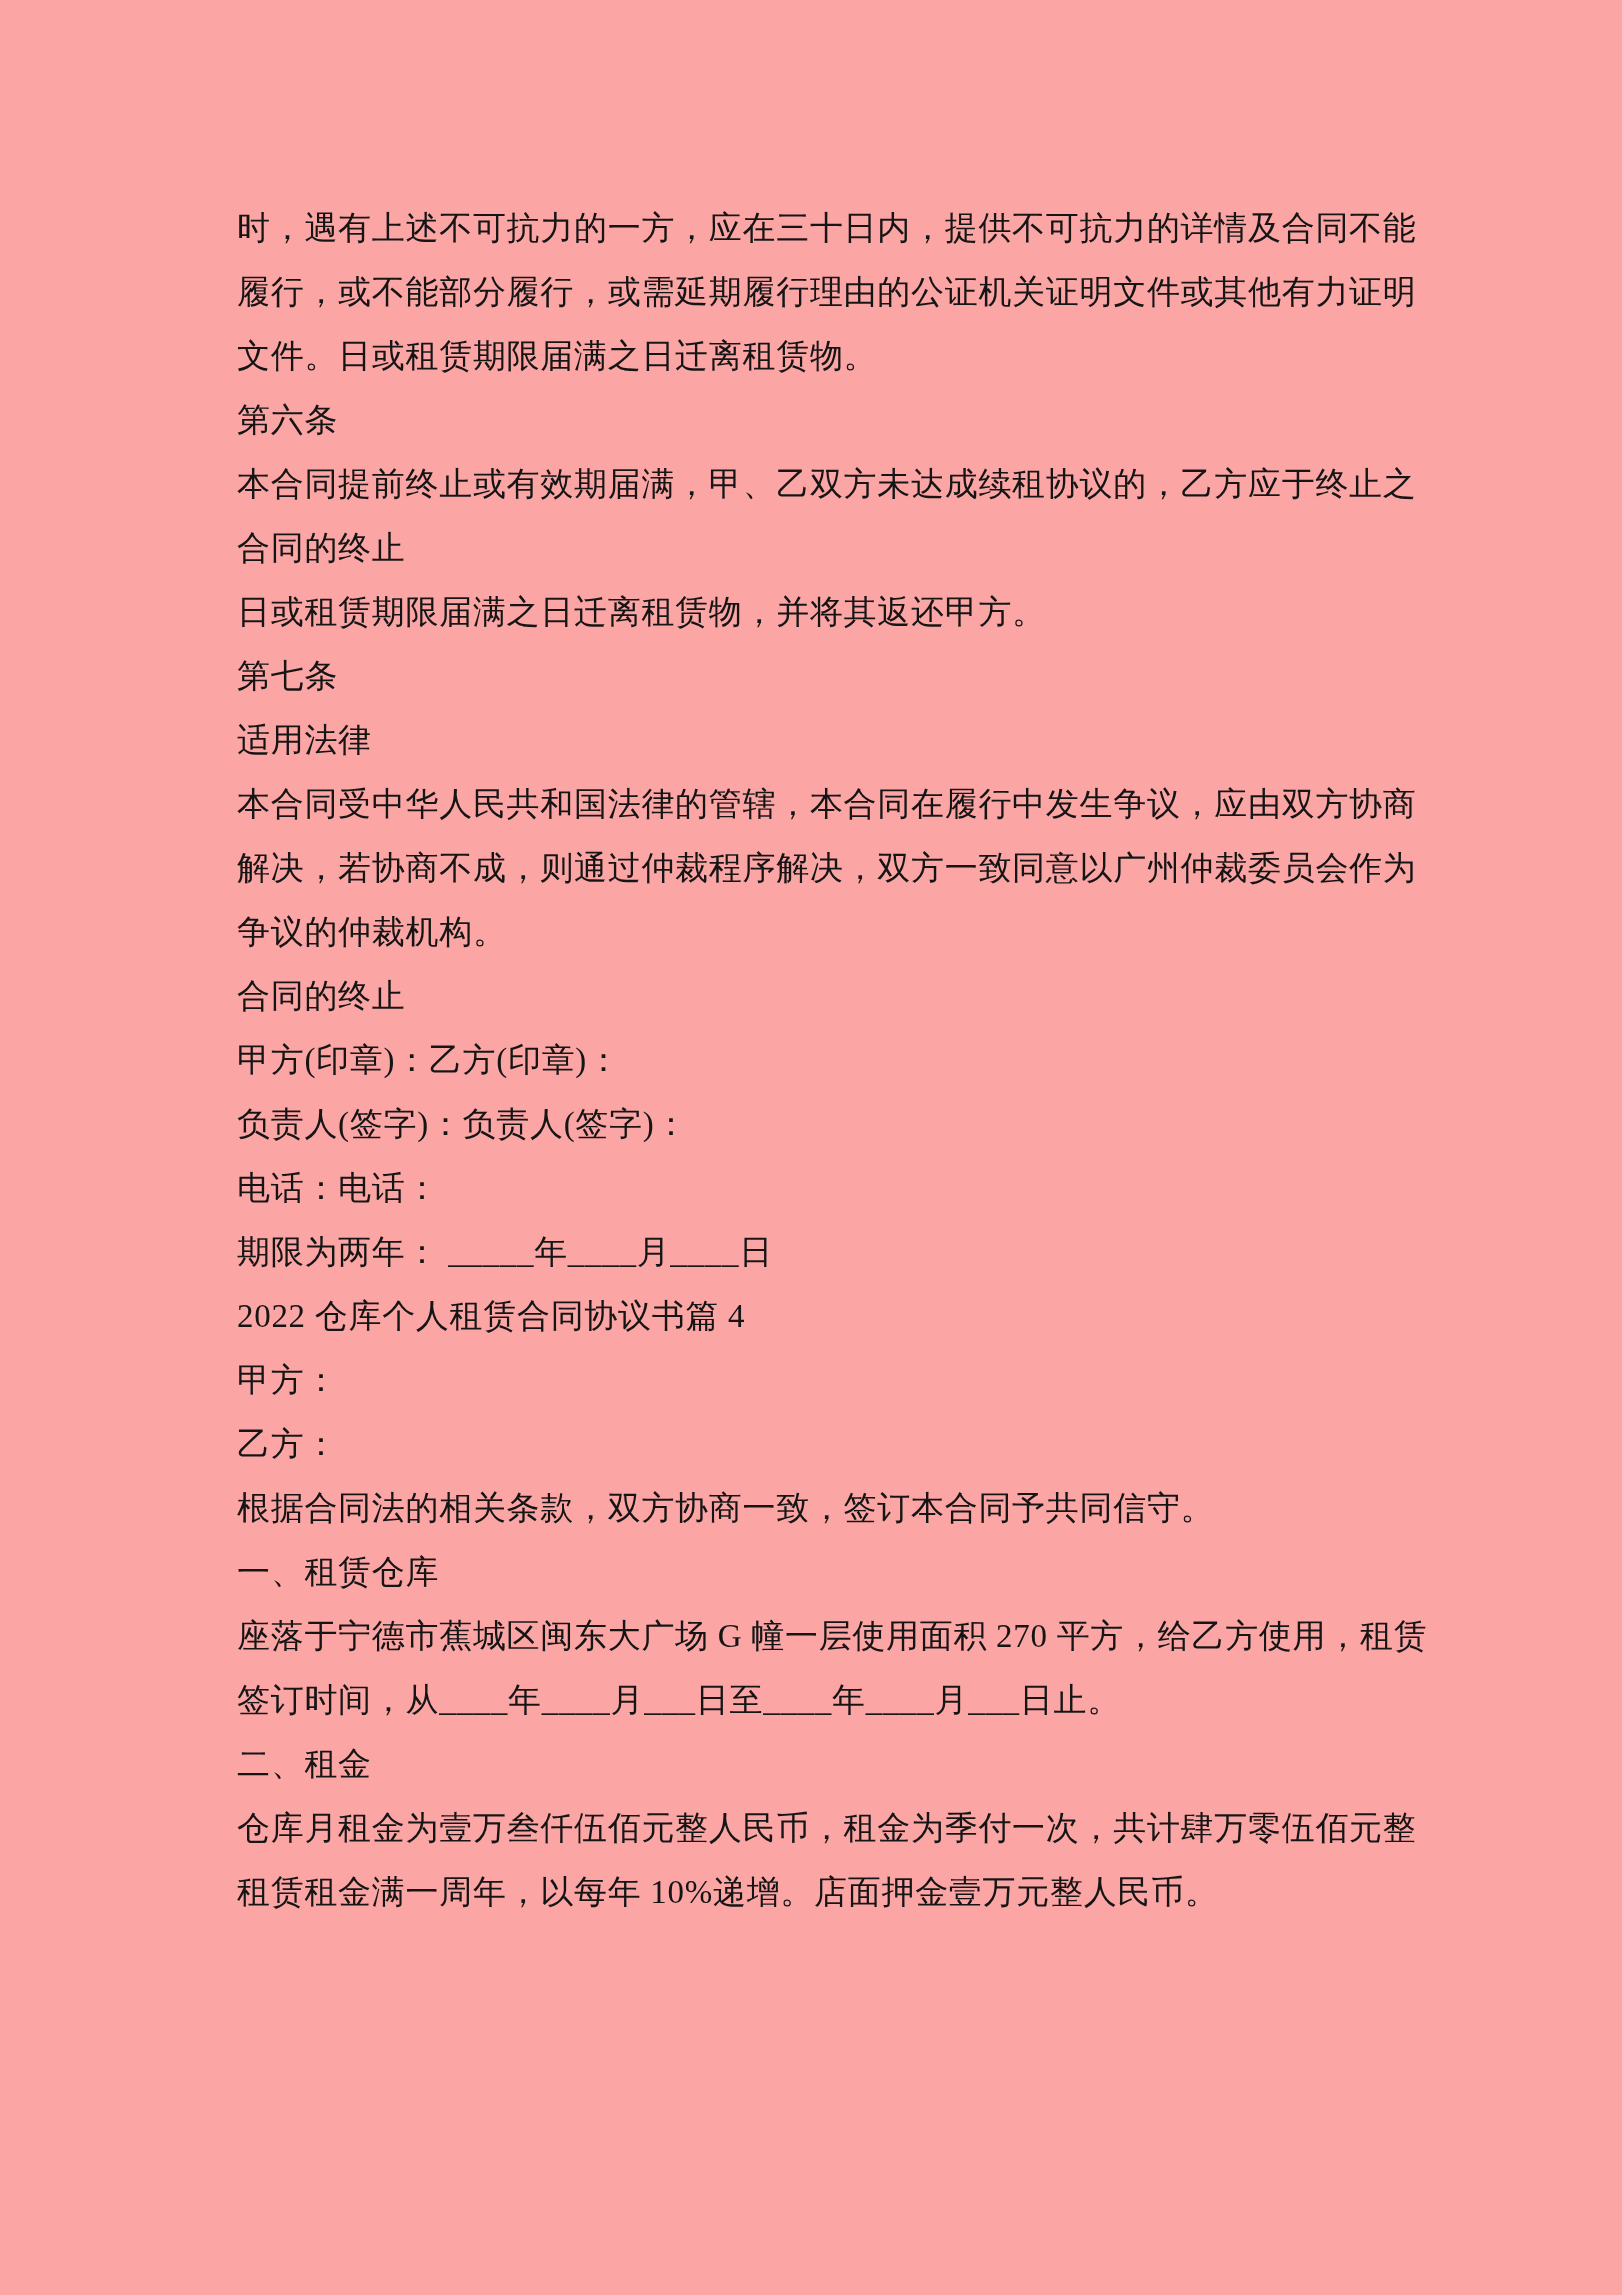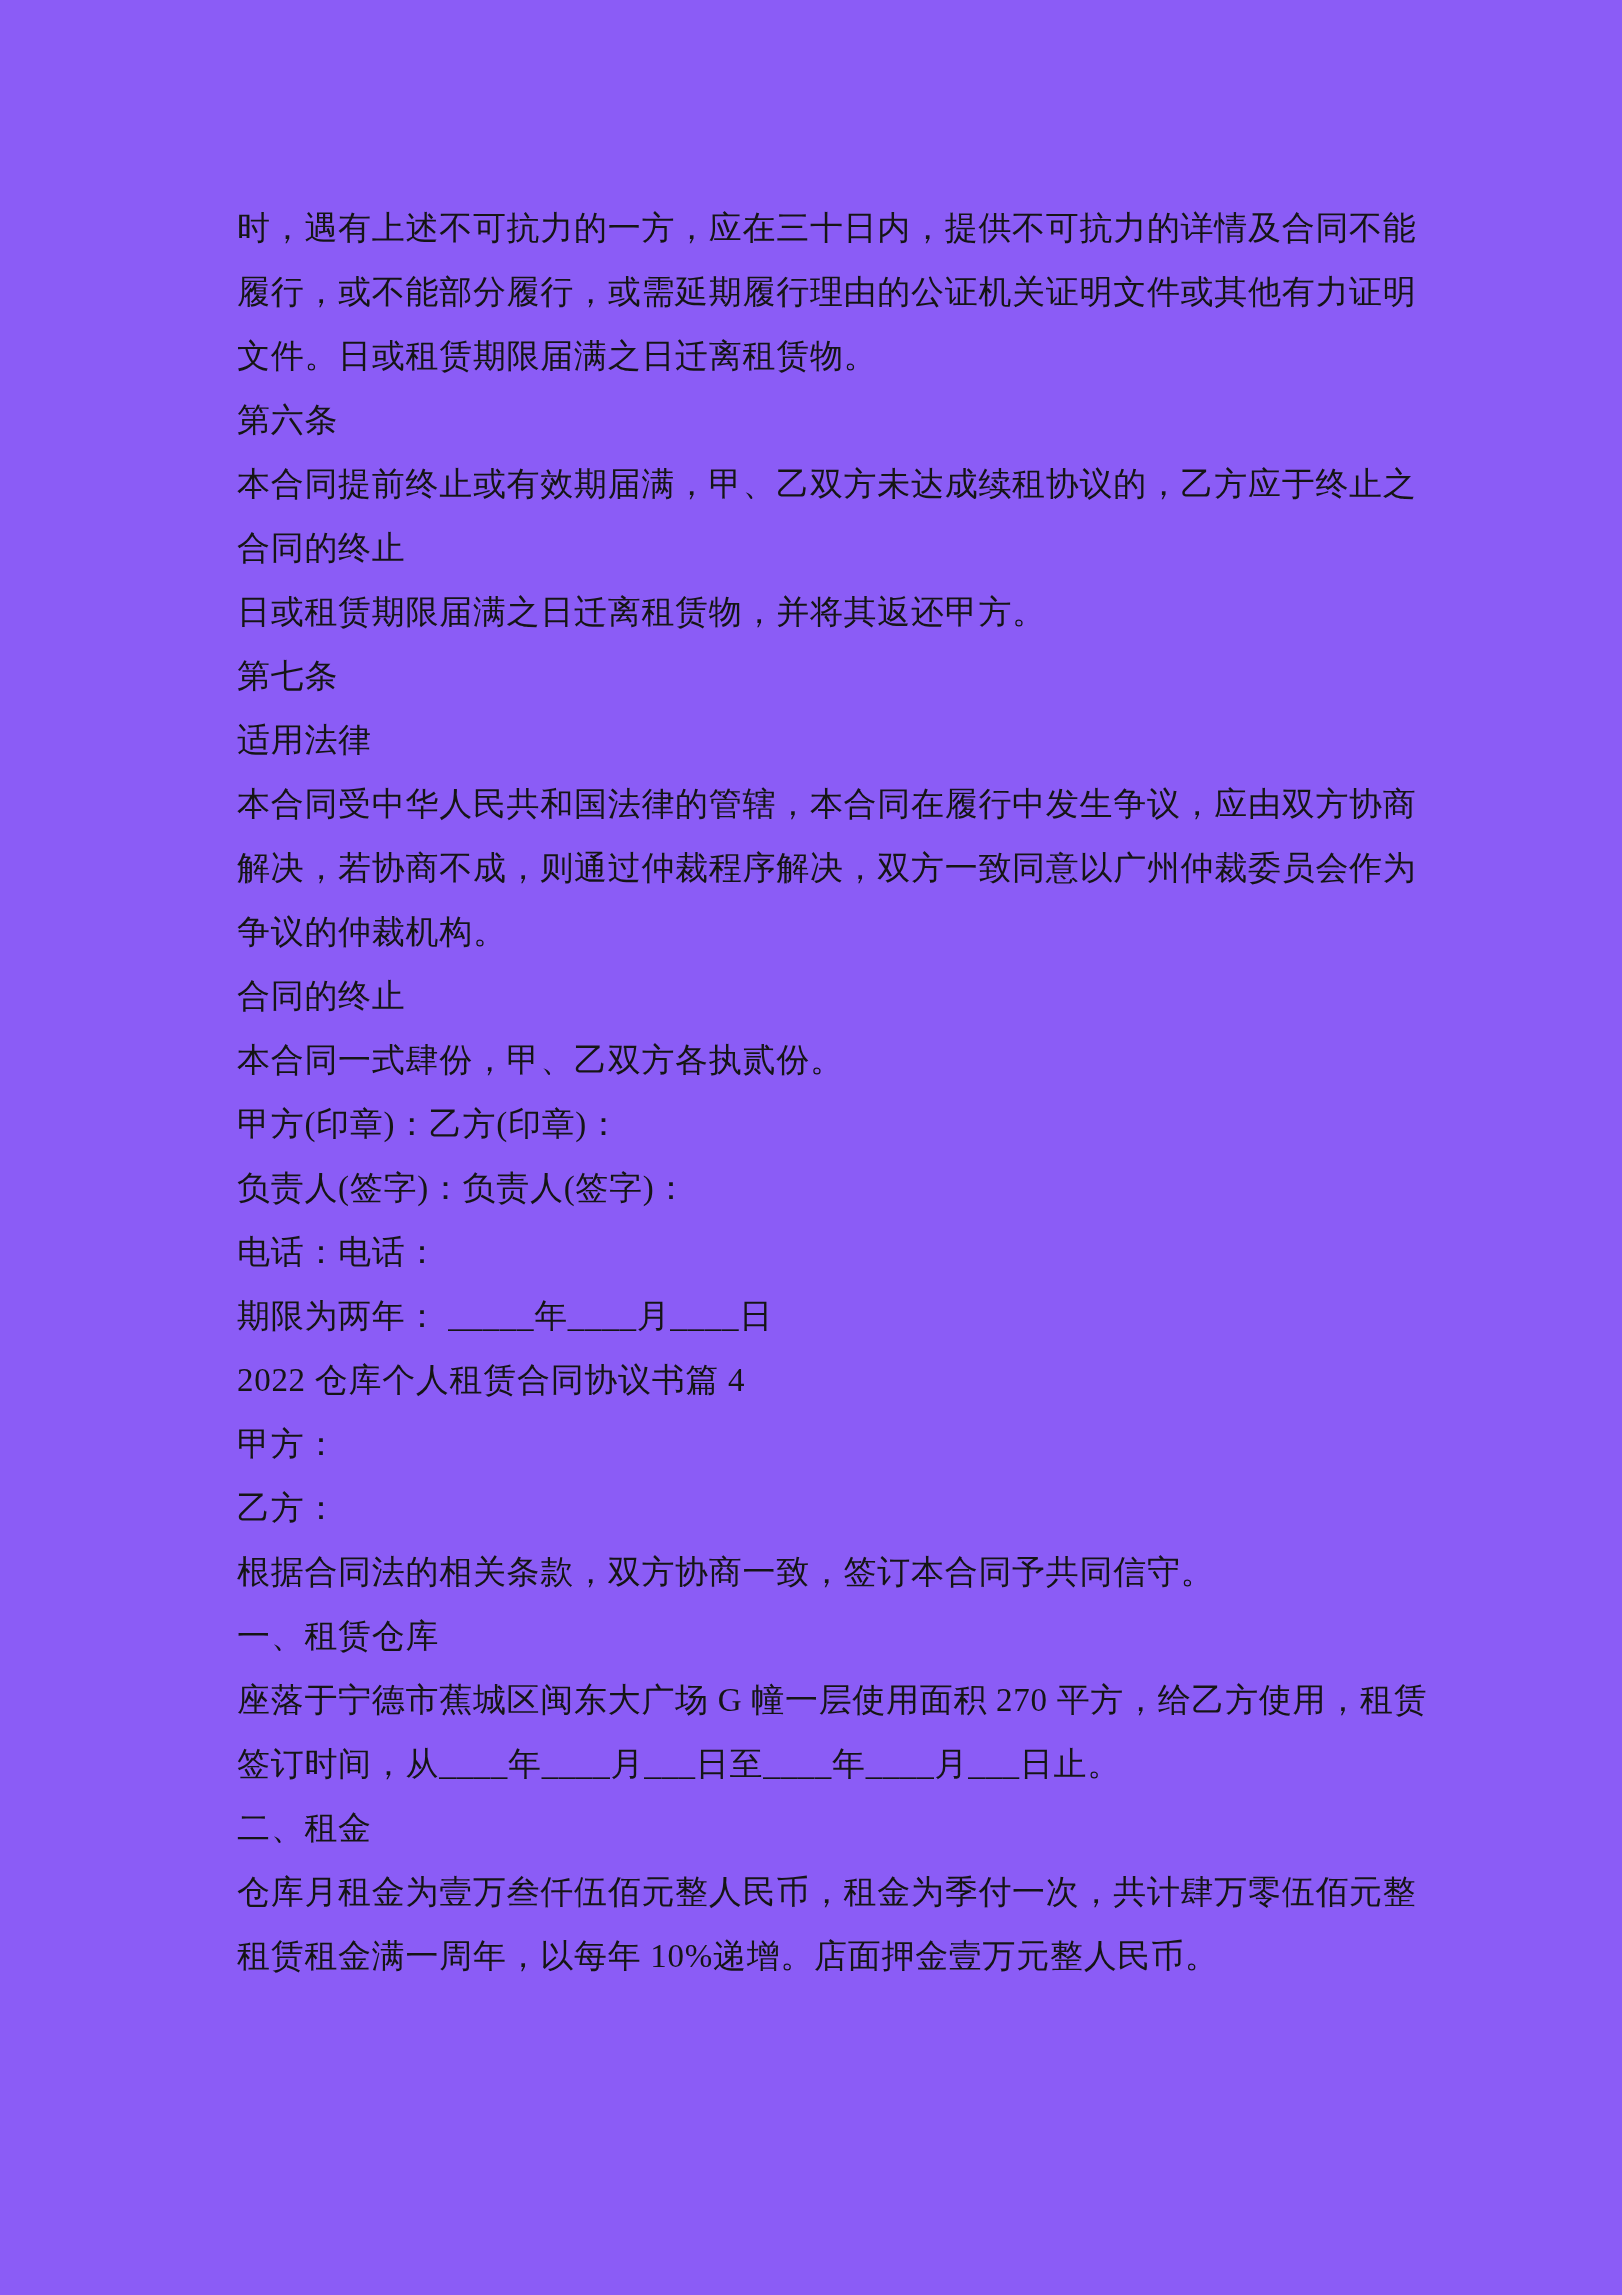--- a/index.html
+++ b/index.html
@@ -10,21 +10,21 @@
     width: 1623px;
     height: 2295px;
     background: #fafaf8;
     position: relative;
     overflow: hidden;
     font-family: "Liberation Serif", "DejaVu Serif", serif;
   }
   .page {
     position: absolute;
     inset: 0;
-    background: #8b5cf6;
+    background: #fca5a5;
   }
   .text-block {
     position: absolute;
     left: 237px;
     top: 196px;
     width: 1178px;
     color: #151515;
   }
   .line {
     height: 64px;
@@ -47,21 +47,20 @@
     <div class="line">第六条</div>
     <div class="line">本合同提前终止或有效期届满，甲、乙双方未达成续租协议的，乙方应于终止之</div>
     <div class="line">合同的终止</div>
     <div class="line">日或租赁期限届满之日迁离租赁物，并将其返还甲方。</div>
     <div class="line">第七条</div>
     <div class="line">适用法律</div>
     <div class="line">本合同受中华人民共和国法律的管辖，本合同在履行中发生争议，应由双方协商</div>
     <div class="line">解决，若协商不成，则通过仲裁程序解决，双方一致同意以广州仲裁委员会作为</div>
     <div class="line">争议的仲裁机构。</div>
     <div class="line">合同的终止</div>
-    <div class="line">本合同一式肆份，甲、乙双方各执贰份。</div>
     <div class="line">甲方(印章)：乙方(印章)：</div>
     <div class="line">负责人(签字)：负责人(签字)：</div>
     <div class="line">电话：电话：</div>
     <div class="line">期限为两年： _____年____月____日</div>
     <div class="line">2022 仓库个人租赁合同协议书篇 4</div>
     <div class="line">甲方：</div>
     <div class="line">乙方：</div>
     <div class="line">根据合同法的相关条款，双方协商一致，签订本合同予共同信守。</div>
     <div class="line">一、租赁仓库</div>
     <div class="line">座落于宁德市蕉城区闽东大广场 G 幢一层使用面积 270 平方，给乙方使用，租赁</div>

